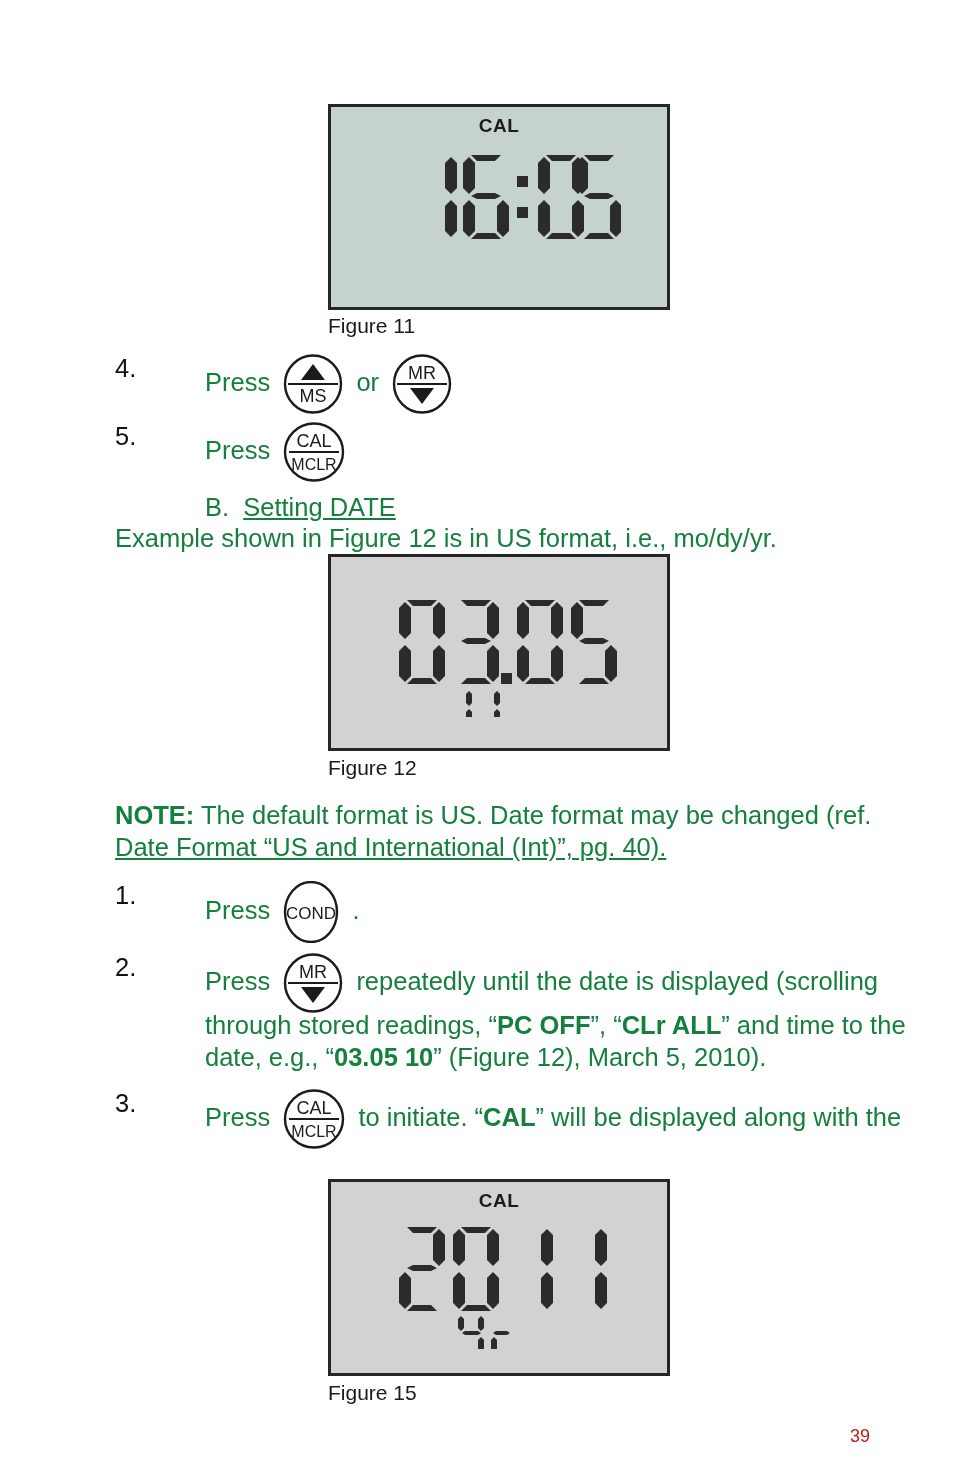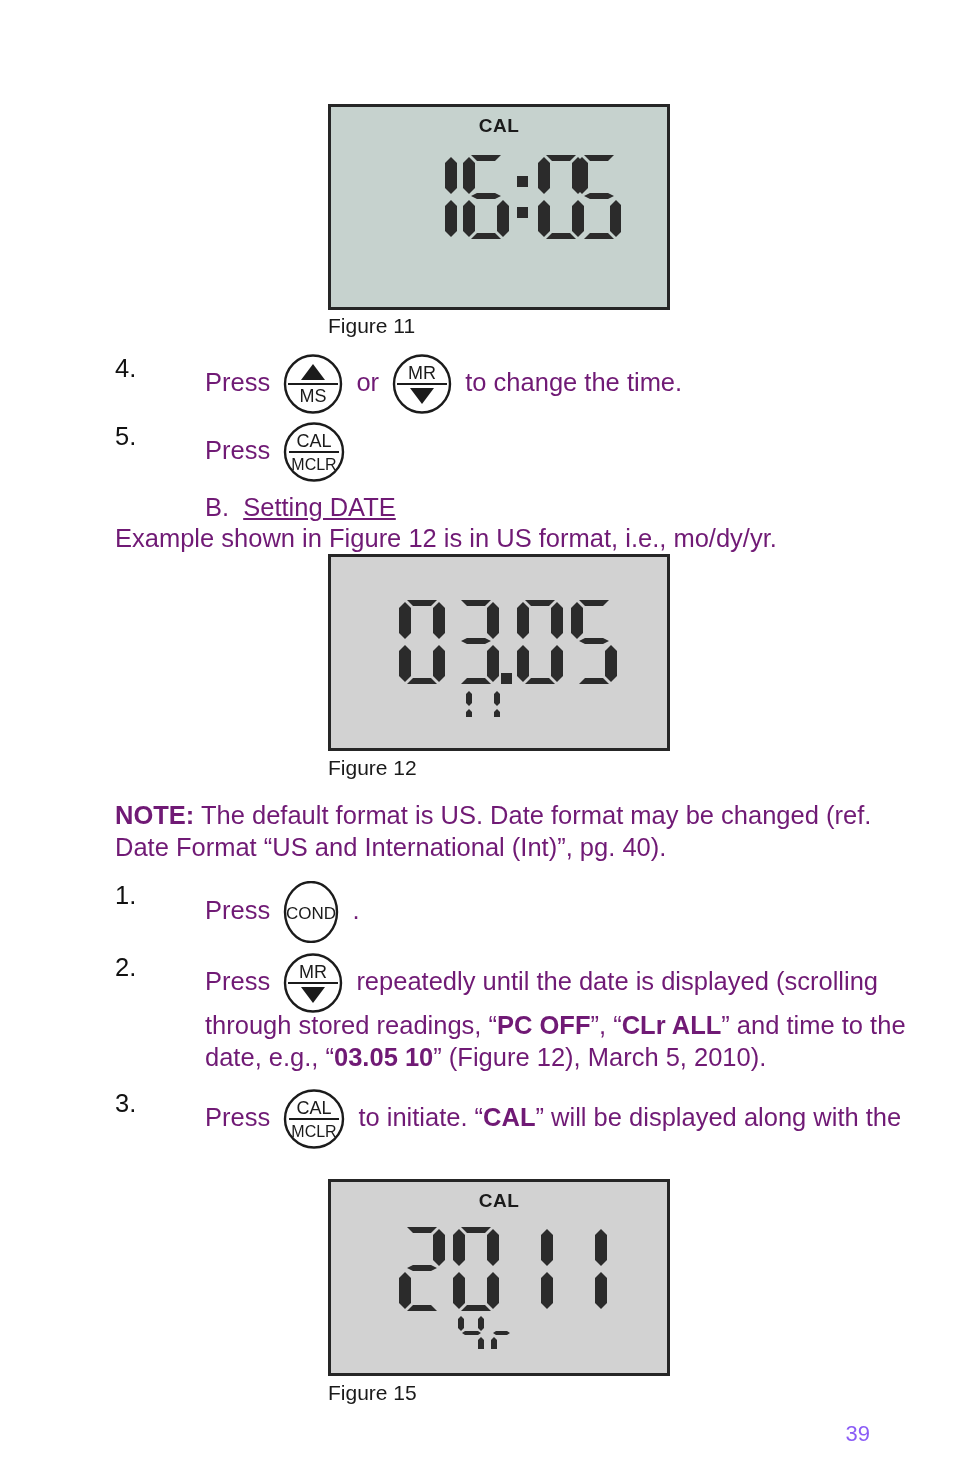--- a/index.html
+++ b/index.html
@@ -36,40 +36,40 @@
     position:absolute;
     font-size:21px;
     color:#1a1a1a;
   }
 
   
   .txt {
     position:absolute;
     font-size:25.5px;
     line-height:33px;
-    color:#701a75;
+    color:#15803d;
     white-space:nowrap;
   }
   .num { position:absolute; font-size:25.5px; color:#111; }
   .b { font-weight:bold; }
   .u { text-decoration:underline; }
 
   
   .key {
     display:inline-block;
     vertical-align:middle;
     position:relative;
   }
   .key svg { display:block; }
 
   .pagenum {
     position:absolute;
     right:66px; bottom:44px;
-    font-size:22px;
-    color:#8b5cf6;
+    font-size:18px;
+    color:#b91c1c;
   }
 </style>
 </head>
 <body>
 
 <div class="page">
 
   <div class="lcd lcd-teal" style="left:328px; top:88px; width:342px; height:206px;">
     <div class="cal-tag">CAL</div>
     <div class="glyphs" style="left:90px; top:45px;">
@@ -130,21 +130,20 @@
     </span>
     <span>or</span>
     <span class="key" style="margin:0 6px;">
       <svg width="60" height="60" viewBox="0 0 60 60">
         <ellipse cx="30" cy="30" rx="28" ry="28.5" fill="#fff" stroke="#1b1b1b" stroke-width="2.4"></ellipse>
         <line x1="5" y1="30" x2="55" y2="30" stroke="#1b1b1b" stroke-width="2.2"></line>
         <text x="30" y="25" text-anchor="middle" font-family="Liberation Sans, sans-serif" font-size="18" fill="#1b1b1b">MR</text>
         <polygon points="30,50 42,34 18,34" fill="#1b1b1b"></polygon>
       </svg>
     </span>
-    <span>to change the time.</span>
   </div>
 
   <div class="num" style="left:115px; top:406px;">5.</div>
   <div class="txt" style="left:205px; top:406px;">
     <span>Press</span>
     <span class="key" style="margin:0 6px;">
       <svg width="62" height="60" viewBox="0 0 62 60">
         <ellipse cx="31" cy="30" rx="29" ry="28.5" fill="#fff" stroke="#1b1b1b" stroke-width="2.4"></ellipse>
         <line x1="6" y1="30" x2="56" y2="30" stroke="#1b1b1b" stroke-width="2.2"></line>
         <text x="31" y="25" text-anchor="middle" font-family="Liberation Sans, sans-serif" font-size="18" fill="#1b1b1b">CAL</text>
@@ -208,21 +207,21 @@
           </g>
         </g>
       </svg>
     </div>
   </div>
   <div class="fig-caption" style="left:328px; top:740px; width:342px;">Figure 12</div>
 
   <div class="txt" style="left:115px; top:783px;">
     <span class="b">NOTE:</span><span> The default format is US. Date format may be changed (ref.</span>
   </div>
-  <div class="txt" style="left:115px; top:815px;">Date Format “US and International (Int)”, pg. 40).</div>
+  <div class="txt" style="left:115px; top:815px;text-decoration:underline;">Date Format “US and International (Int)”, pg. 40).</div>
 
   <div class="num" style="left:115px; top:865px;">1.</div>
   <div class="txt" style="left:205px; top:865px;">
     <span>Press</span>
     <span class="key" style="margin:0 3px;">
       <svg width="62" height="62" viewBox="0 0 62 62">
         <ellipse cx="31" cy="31" rx="26" ry="30" fill="#fff" stroke="#1b1b1b" stroke-width="2.4"></ellipse>
         <text x="31" y="38" text-anchor="middle" font-family="Liberation Sans, sans-serif" font-size="17" fill="#1b1b1b">COND</text>
       </svg>
     </span>

